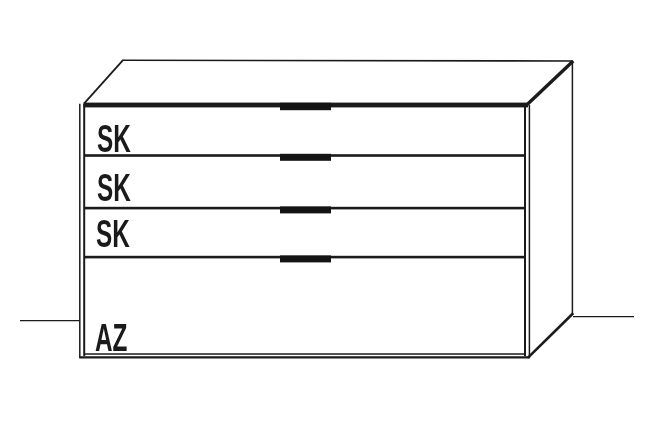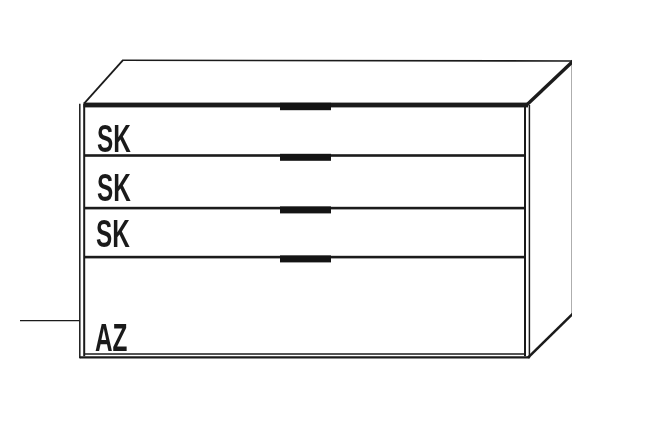--- a/index.html
+++ b/index.html
@@ -4,21 +4,21 @@
 <style>
   :root{
     --line:#1b1b1b;
     --text:#1a1a1a;
     --bg:#ffffff;
     --handle:#141414;
   }
   html,body{margin:0;padding:0;background:var(--bg);}
   .canvas{
     position:relative;
-    width:572px;height:433px;
+    width:656px;height:433px;
     background:var(--bg);
     overflow:hidden;
     font-family:"Liberation Sans","DejaVu Sans",sans-serif;
   }
   .outline-svg{position:absolute;left:0;top:0;width:656px;height:433px;}
   .drawer-label{
     position:absolute;
     font-weight:bold;
     font-size:38px;
     line-height:38px;

